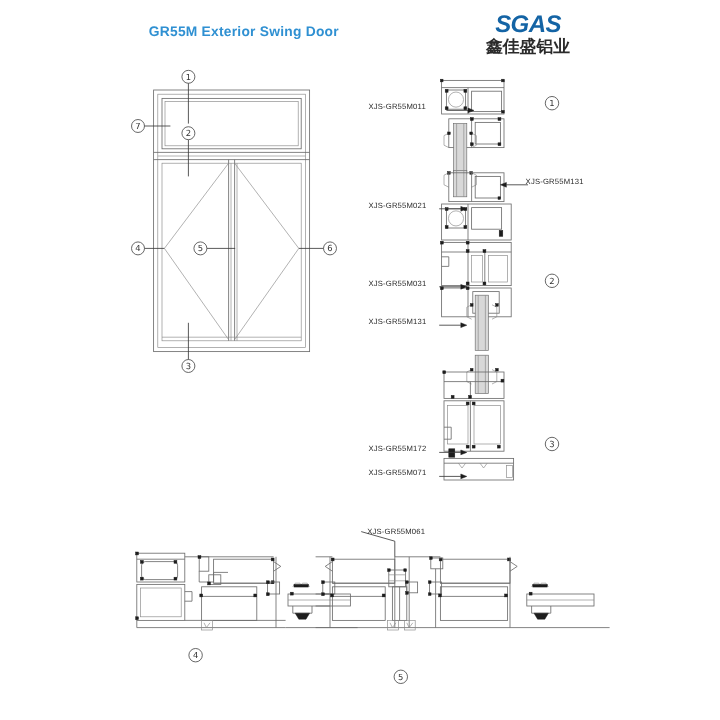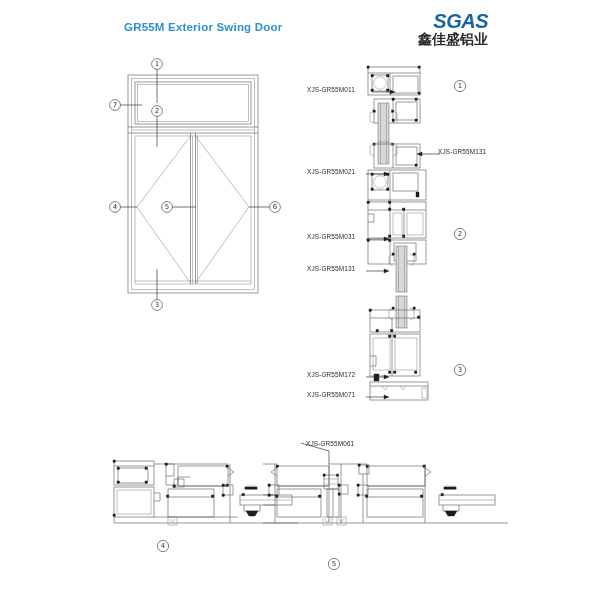--- a/index.html
+++ b/index.html
@@ -35,21 +35,21 @@
     font-size: 11.5px;
     font-weight: bold;
     letter-spacing: 0.2px;
     color: #2f90d2;
     white-space: nowrap;
   }
   .logo {
     position: absolute;
     left: 392px; top: 11px;
     width: 96px;
-    text-align: right;
+    text-align: center;
   }
   .logo-mark {
     font-family: "Liberation Sans", sans-serif;
     font-size: 20px;
     font-weight: bold;
     font-style: italic;
     letter-spacing: -0.5px;
     color: #1464a5;
     line-height: 20px;
   }

